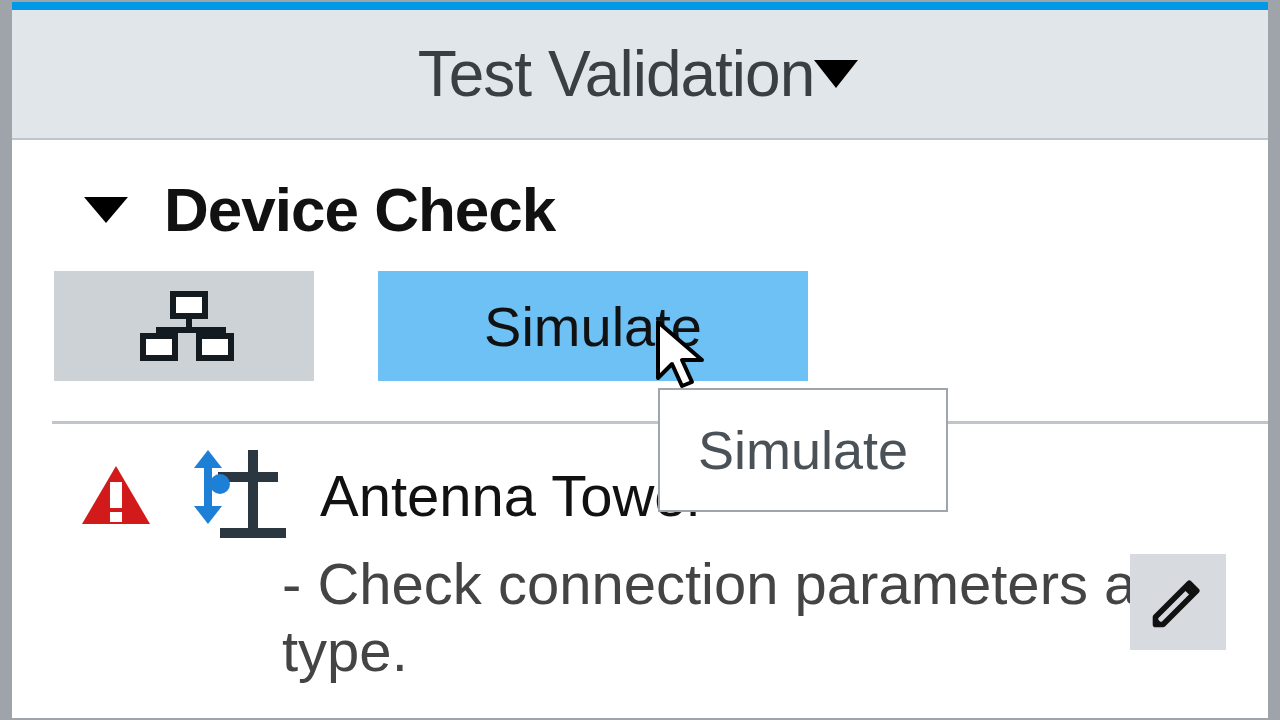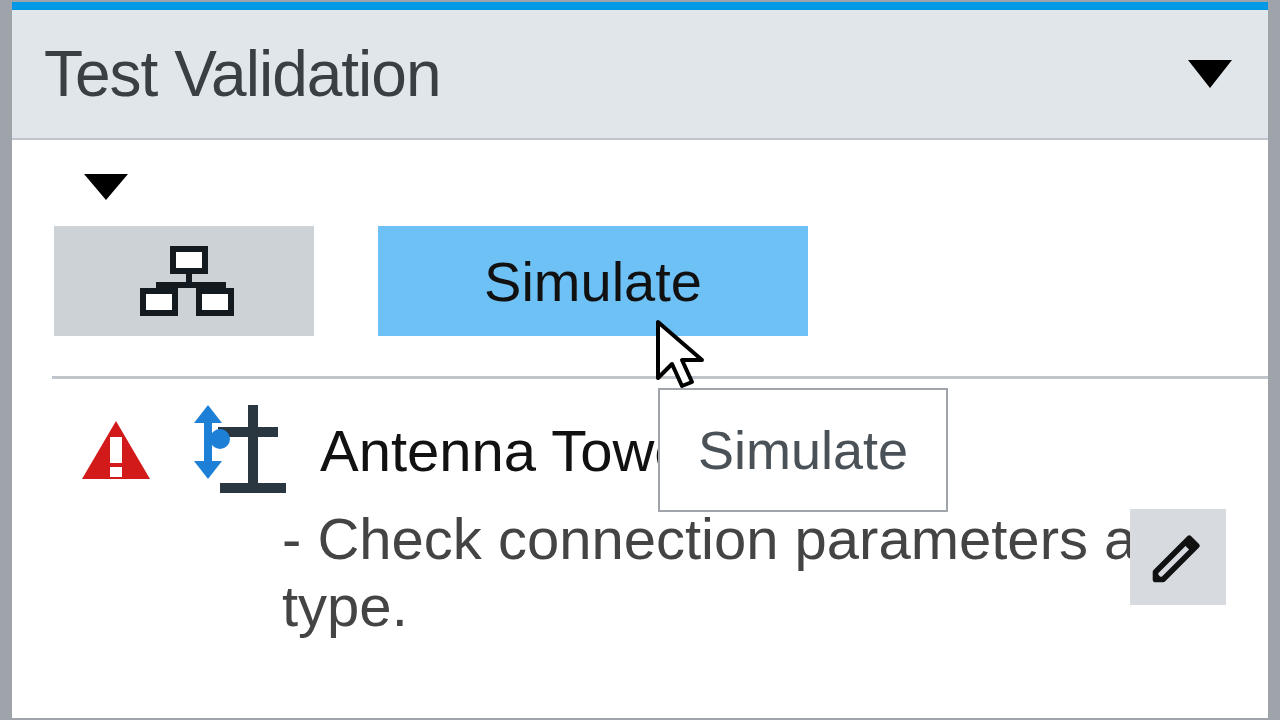--- a/index.html
+++ b/index.html
@@ -18,21 +18,21 @@
   .topbar {
     height: 8px;
     background: #0099e5;
   }
   .panel-header {
     height: 130px;
     background: #e1e6ea;
     border-bottom: 2px solid #bfc5ca;
     display: flex;
     align-items: center;
-    justify-content: space-between;
+    justify-content: center;
     padding: 0 36px 0 32px;
   }
   .panel-title {
     font-size: 64px;
     font-weight: 400;
     color: #3a3f43;
     letter-spacing: -1px;
   }
   .panel-menu-caret {
     width: 0; height: 0;
@@ -217,20 +217,21 @@
 
   <div class="panel-header">
     <div class="panel-title">Test Validation</div>
     <div class="panel-menu-caret"></div>
   </div>
 
   <div class="content">
 
     <div class="section-header">
       <div class="section-caret"></div>
+      <div class="section-title">Device Check</div>
     </div>
 
     <div class="toolbar">
       <div class="tool-btn icon">
         <div class="device-icon">
           <div class="box top"></div>
           <div class="box bl"></div>
           <div class="box br"></div>
           <div class="stemv"></div>
           <div class="stemh"></div>

